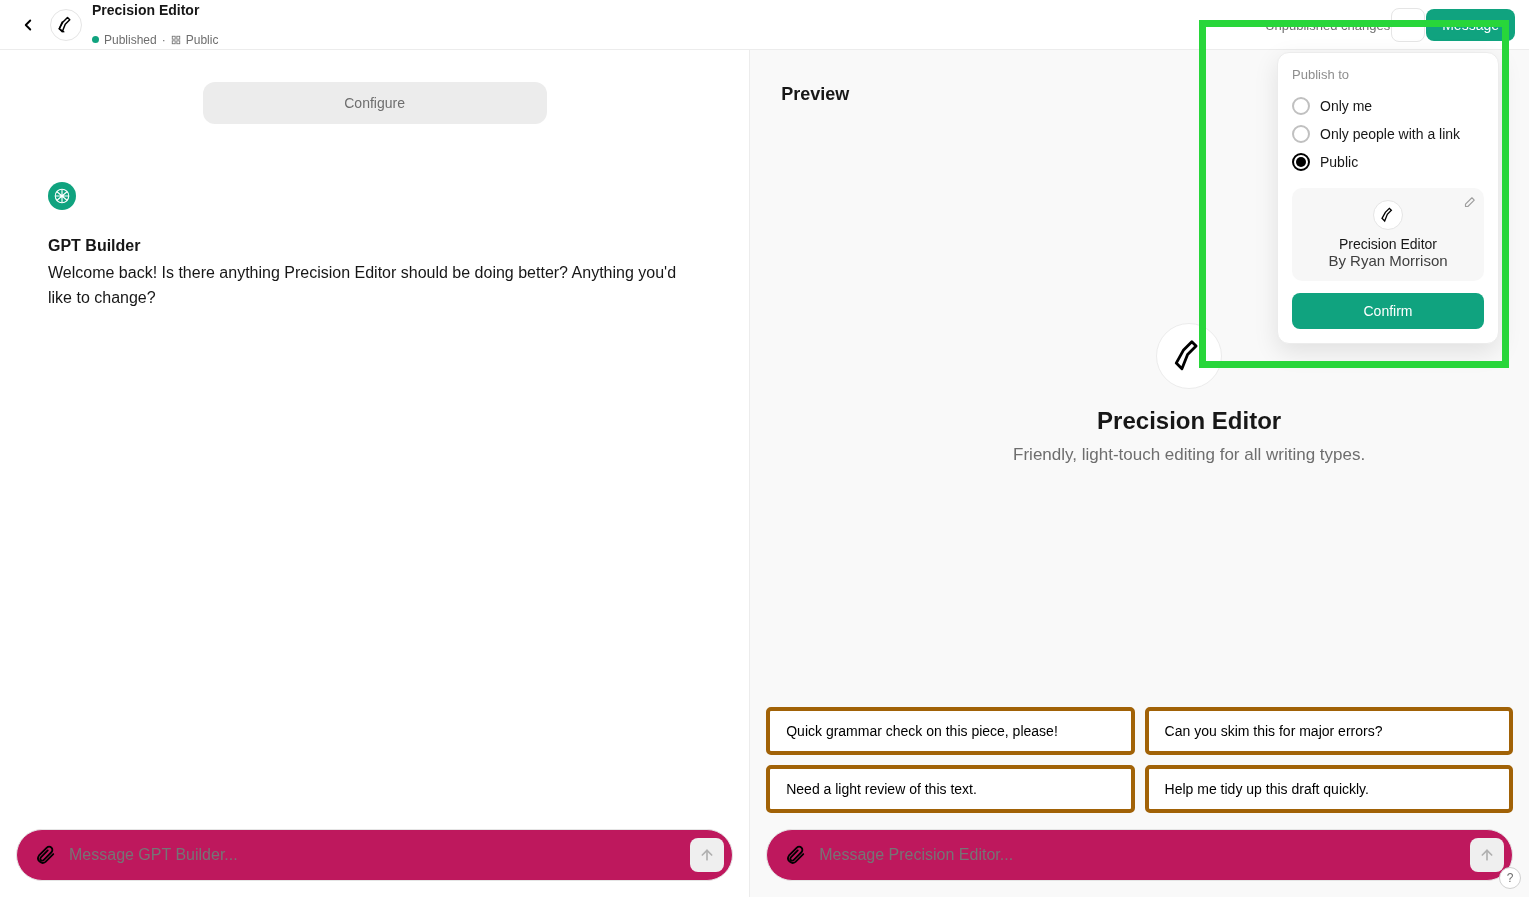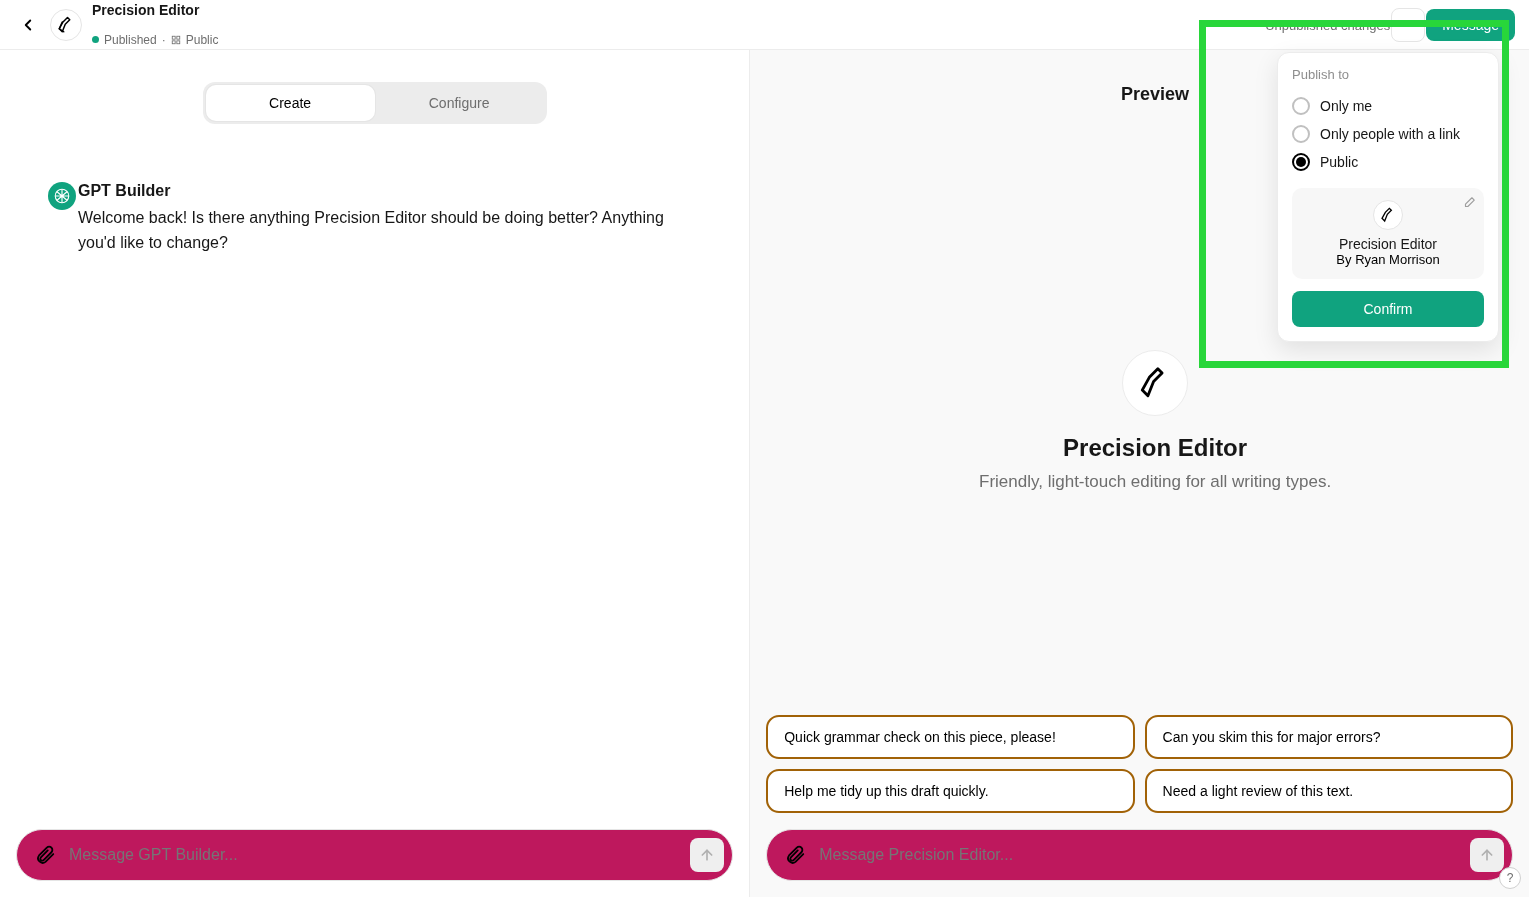--- a/index.html
+++ b/index.html
@@ -46,37 +46,37 @@
     display:flex;align-items:center;justify-content:center;background:#fff;cursor:pointer;
   }
   .update-btn {
     background:#10a37f;color:#fff;font-weight:500;font-size:14px;
     border:none;border-radius:8px;padding:8px 16px;cursor:pointer;
   }
 
   
   .main { display:flex; height: calc(100% - 50px); position:relative; }
   .left-pane { width: 49%; background:#fff; display:flex; flex-direction:column; position:relative; }
-  .right-pane { flex:1; background:#f9f9f9; display:flex; flex-direction:column; position:relative; border-left:1px solid #ececec;padding-left:31px;}
+  .right-pane { flex:1; background:#f9f9f9; display:flex; flex-direction:row; position:relative; border-left:1px solid #ececec;padding-left:31px;}
 
   
   .tab-bar { display:flex; justify-content:center; padding-top: 32px; }
   .tab-container {
     background:#ececec; border-radius: 12px; padding:3px; display:flex;
     width: 344px;
   }
   .tab {
     flex:1; text-align:center; padding:10px 0; border-radius:10px;
     font-size:14px; color:#6e6e6e; cursor:pointer;
   }
   .tab.active { background:#fff; color:#000; font-weight:500; box-shadow: 0 0 0 1px #e5e5e5; }
 
   
   .chat { padding: 58px 48px 0 48px; }
-  .msg { display:flex; gap:2px; }
+  .msg { display:flex; gap:27px;flex-direction:column; }
   .avatar { width:28px;height:28px;border-radius:50%;background:#10a37f;display:flex;align-items:center;justify-content:center;flex-shrink:0;}
   .msg-body-name { font-weight:600; font-size:16px; margin-bottom:6px;}
   .msg-body-text { font-size:16px; line-height:1.55; color:#171717;}
 
   
   .chat-input-wrap {
     position:absolute; left:16px; right:16px; bottom:16px;
   }
   .chat-input {
     border:1px solid #e5e5e5; border-radius: 26px; height:52px;
@@ -104,21 +104,21 @@
     margin-bottom:18px;
   }
   .preview-name { font-size:24px; font-weight:600; margin-bottom:10px; }
   .preview-desc { font-size:17px; color:#6e6e6e; }
 
   .suggestions {
     position:absolute; left:16px; right:16px; bottom:84px;
     display:grid; grid-template-columns:1fr 1fr; gap:10px;
   }
   .sugg-btn {
-    background:#fff; border:2px solid #a16207; border-radius:13px;
+    background:#fff; border:4px solid #a16207; border-radius:5px;
     text-align:left; padding:12px 16px; font-size:14px; cursor:pointer;
   }
 
   
   .highlight-box {
     position:absolute; top:20px; right:20px;
     width: 310px; height: 348px;
     border: 7px solid #28d63a;
     pointer-events:none;
     z-index: 50;
@@ -143,21 +143,21 @@
   .popover-card {
     margin-top:12px; background:#f7f7f7; border-radius:10px;
     padding:12px 10px; text-align:center; position:relative;
   }
   .popover-card .mini-icon {
     width:30px;height:30px;border-radius:50%;background:#fff;border:1px solid #e5e5e5;
     margin: 0 auto 6px auto; display:flex;align-items:center;justify-content:center;
   }
   .popover-card .edit-icon { position:absolute; top:8px; right:8px; color:#9e9e9e; }
   .popover-card .nm { font-size:14px; font-weight:500;}
-  .popover-card .auth { font-size:13px; color:#000000;}
+  .popover-card .auth { font-size:15px; color:#404040;}
   .confirm-btn {
     margin-top:12px; width:100%;
     background:#10a37f;color:#fff;border:none;border-radius:8px;
     padding:10px 0;font-size:14px;font-weight:500;cursor:pointer;
   }
 
   .help-btn {
     position:absolute; bottom:8px; right:8px;
     width:22px;height:22px;border:1px solid #d0d0d0;border-radius:50%;
     font-size:12px;color:#6e6e6e;display:flex;align-items:center;justify-content:center;
@@ -207,21 +207,20 @@
     </div>
     <button class="update-btn">Message</button>
   </div>
 </div>
 
 <div class="main">
 
   <div class="left-pane">
     <div class="tab-bar">
       <div class="tab-container">
-        <div class="tab active">Create</div>
         <div class="tab">Configure</div>
       </div>
     </div>
 
     <div class="chat">
       <div class="msg">
         <div class="avatar">
           <svg width="18" height="18" viewBox="0 0 24 24" fill="none" stroke="#fff" stroke-width="1.5">
               <circle cx="12" cy="12" r="9"></circle>
               <path d="M12 3v18M3 12h18M5 6l14 12M5 18l14-12"></path>
@@ -261,22 +260,22 @@
             <path d="M3 17l4 4 4-10 6-6-3-3-6 6-5 9z" fill="#fff"></path>
           </svg>
       </div>
       <div class="preview-name">Precision Editor</div>
       <div class="preview-desc">Friendly, light-touch editing for all writing types.</div>
     </div>
 
     <div class="suggestions">
       <button class="sugg-btn">Quick grammar check on this piece, please!</button>
       <button class="sugg-btn">Can you skim this for major errors?</button>
+      <button class="sugg-btn">Need a light review of this text.</button>
       <button class="sugg-btn">Help me tidy up this draft quickly.</button>
-      <button class="sugg-btn">Need a light review of this text.</button>
     </div>
 
     <div class="chat-input-wrap">
       <div class="chat-input">
         <div class="attach-btn">
           <svg width="22" height="22" viewBox="0 0 24 24" fill="none" stroke="#000" stroke-width="2" stroke-linecap="round" stroke-linejoin="round">
               <path d="M21 11l-8.5 8.5a5 5 0 01-7-7L14 4a3.5 3.5 0 015 5l-8.5 8.5a2 2 0 01-3-3L15 7"></path>
             </svg>
         </div>
         <input type="text" placeholder="Message Precision Editor..." style="">

